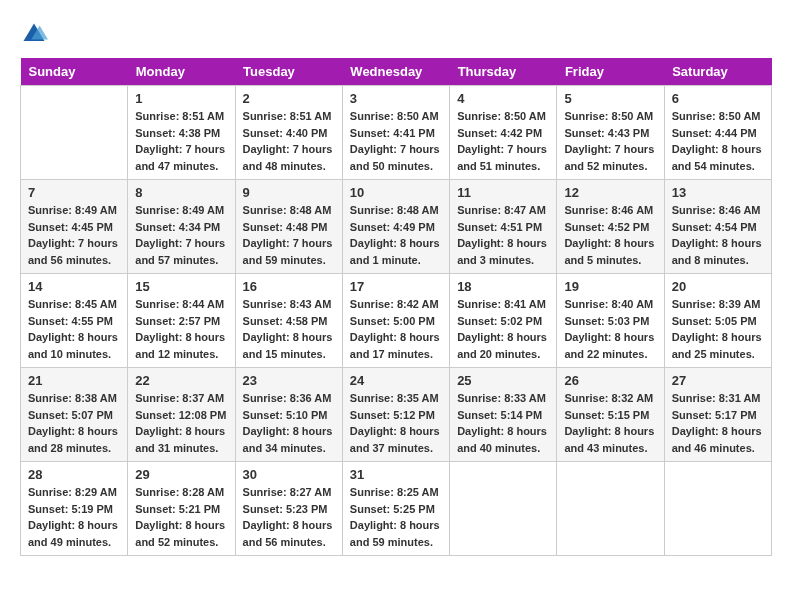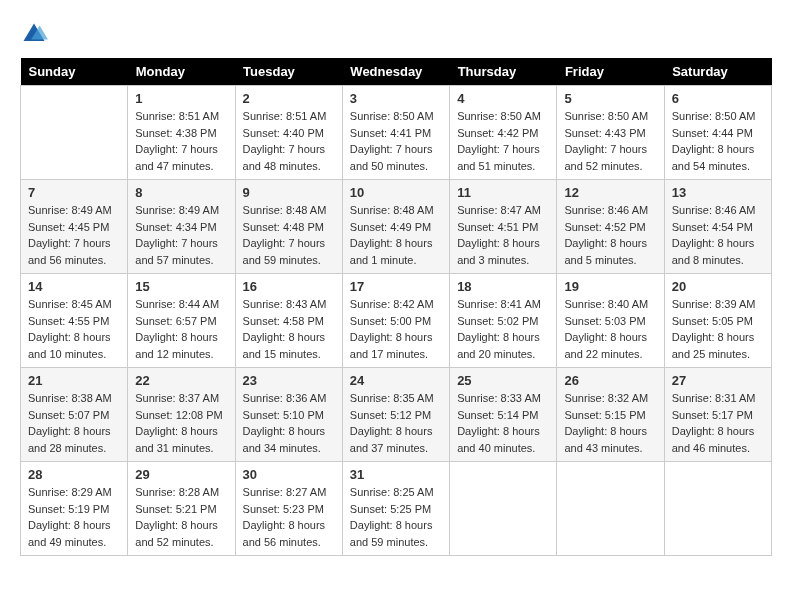--- a/index.html
+++ b/index.html
@@ -45,21 +45,21 @@
     .location {
       font-size: 16px;
       color: #555;
     }
     table {
       width: 100%;
       border-collapse: collapse;
       table-layout: fixed;
     }
     th {
-      background-color: #000000;
+      background-color: #a21caf;
       color: white;
       text-align: left;
       padding: 6px 8px;
       font-size: 13px;
       font-weight: bold;
     }
     td {
       border: 1px solid #ccc;
       vertical-align: top;
       padding: 5px 7px;
@@ -69,20 +69,21 @@
     }
     .day-number {
       font-size: 13px;
       font-weight: bold;
       display: block;
       margin-bottom: 2px;
     }
     .day-info {
       font-size: 11px;
       line-height: 1.5;
+      font-weight: bold;
     }
     tr:nth-child(even) td {
       background-color: #f5f5f5;
     }
     tr:nth-child(odd) td {
       background-color: #fff;
     }
   </style>
 </head>
 <body>
@@ -232,21 +233,21 @@
         <div class="day-info">
           <div>Sunrise: 8:45 AM</div>
           <div>Sunset: 4:55 PM</div>
           <div>Daylight: 8 hours and 10 minutes.</div>
         </div>
         </td>
         <td>
           <span class="day-number">15</span>
         <div class="day-info">
           <div>Sunrise: 8:44 AM</div>
-          <div>Sunset: 6:57 PM</div>
+          <div>Sunset: 2:57 PM</div>
           <div>Daylight: 8 hours and 12 minutes.</div>
         </div>
         </td>
         <td>
           <span class="day-number">16</span>
         <div class="day-info">
           <div>Sunrise: 8:43 AM</div>
           <div>Sunset: 4:58 PM</div>
           <div>Daylight: 8 hours and 15 minutes.</div>
         </div>

